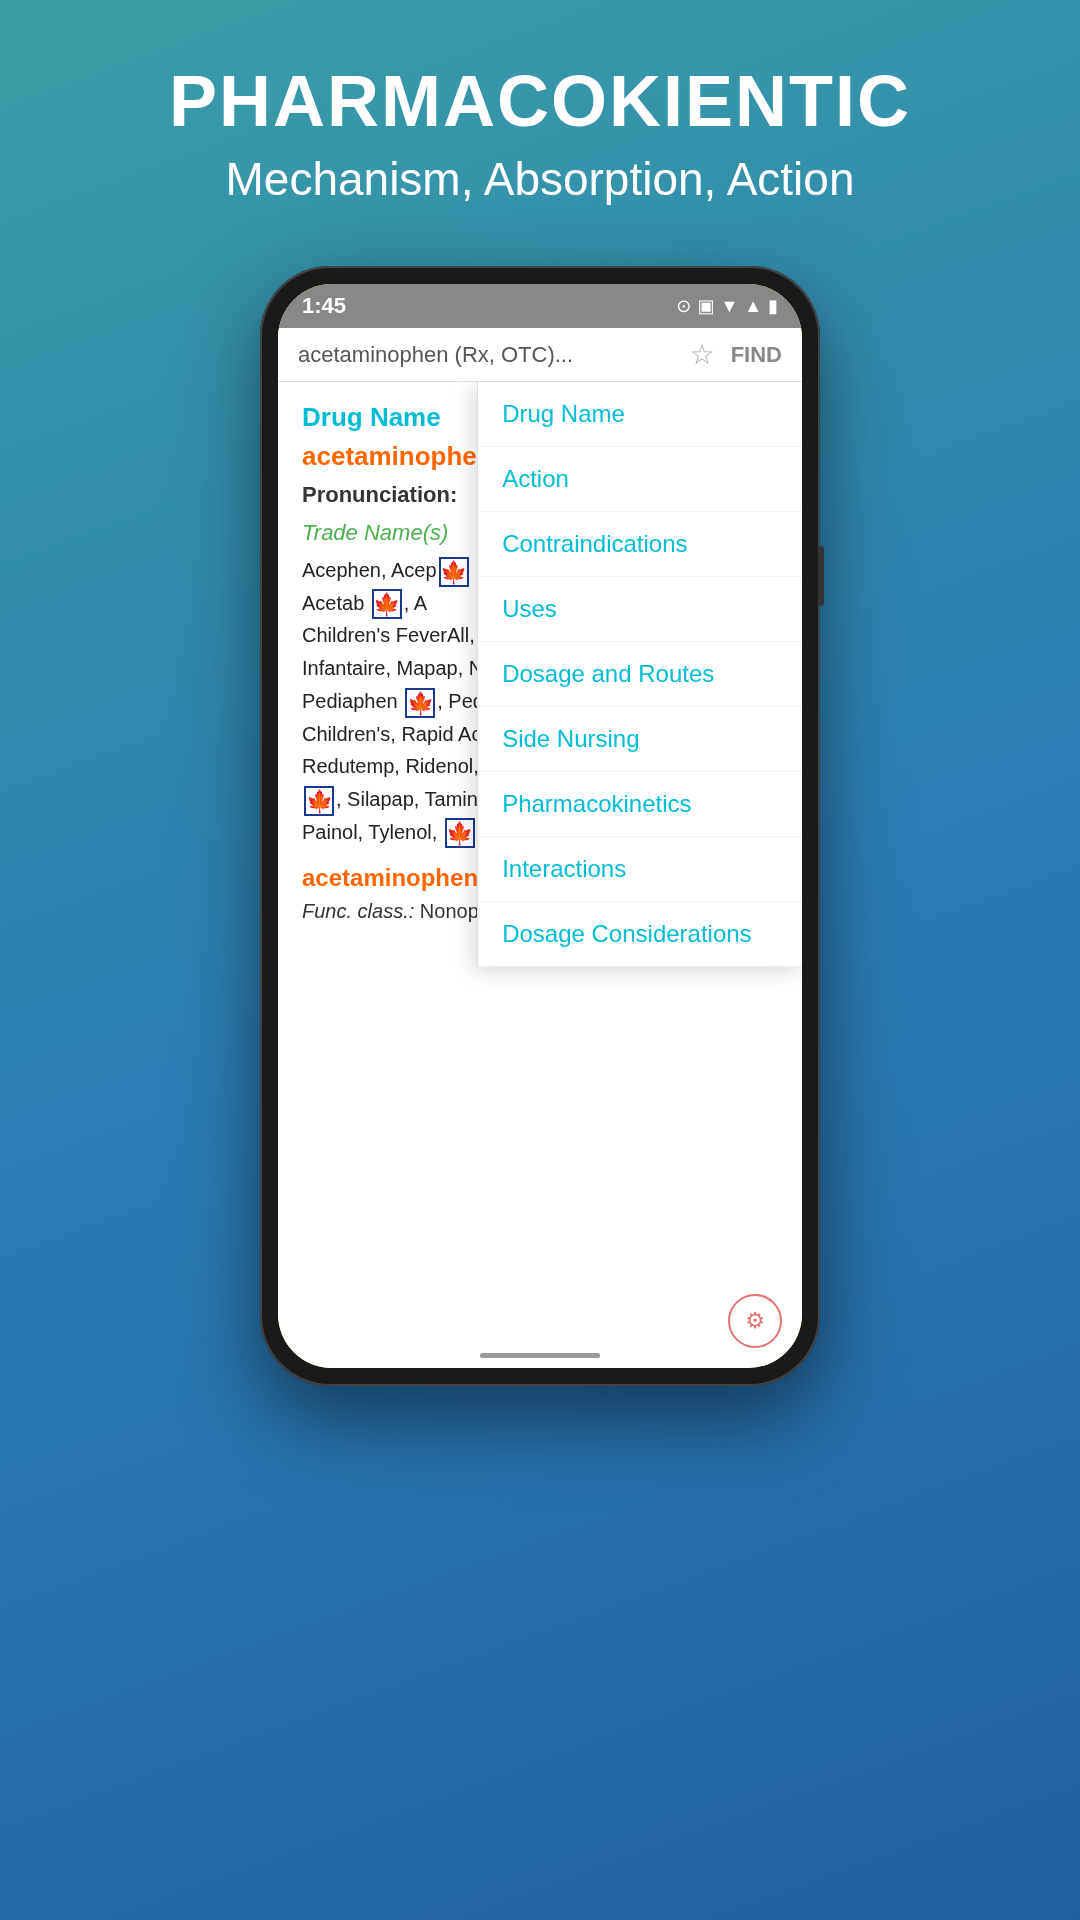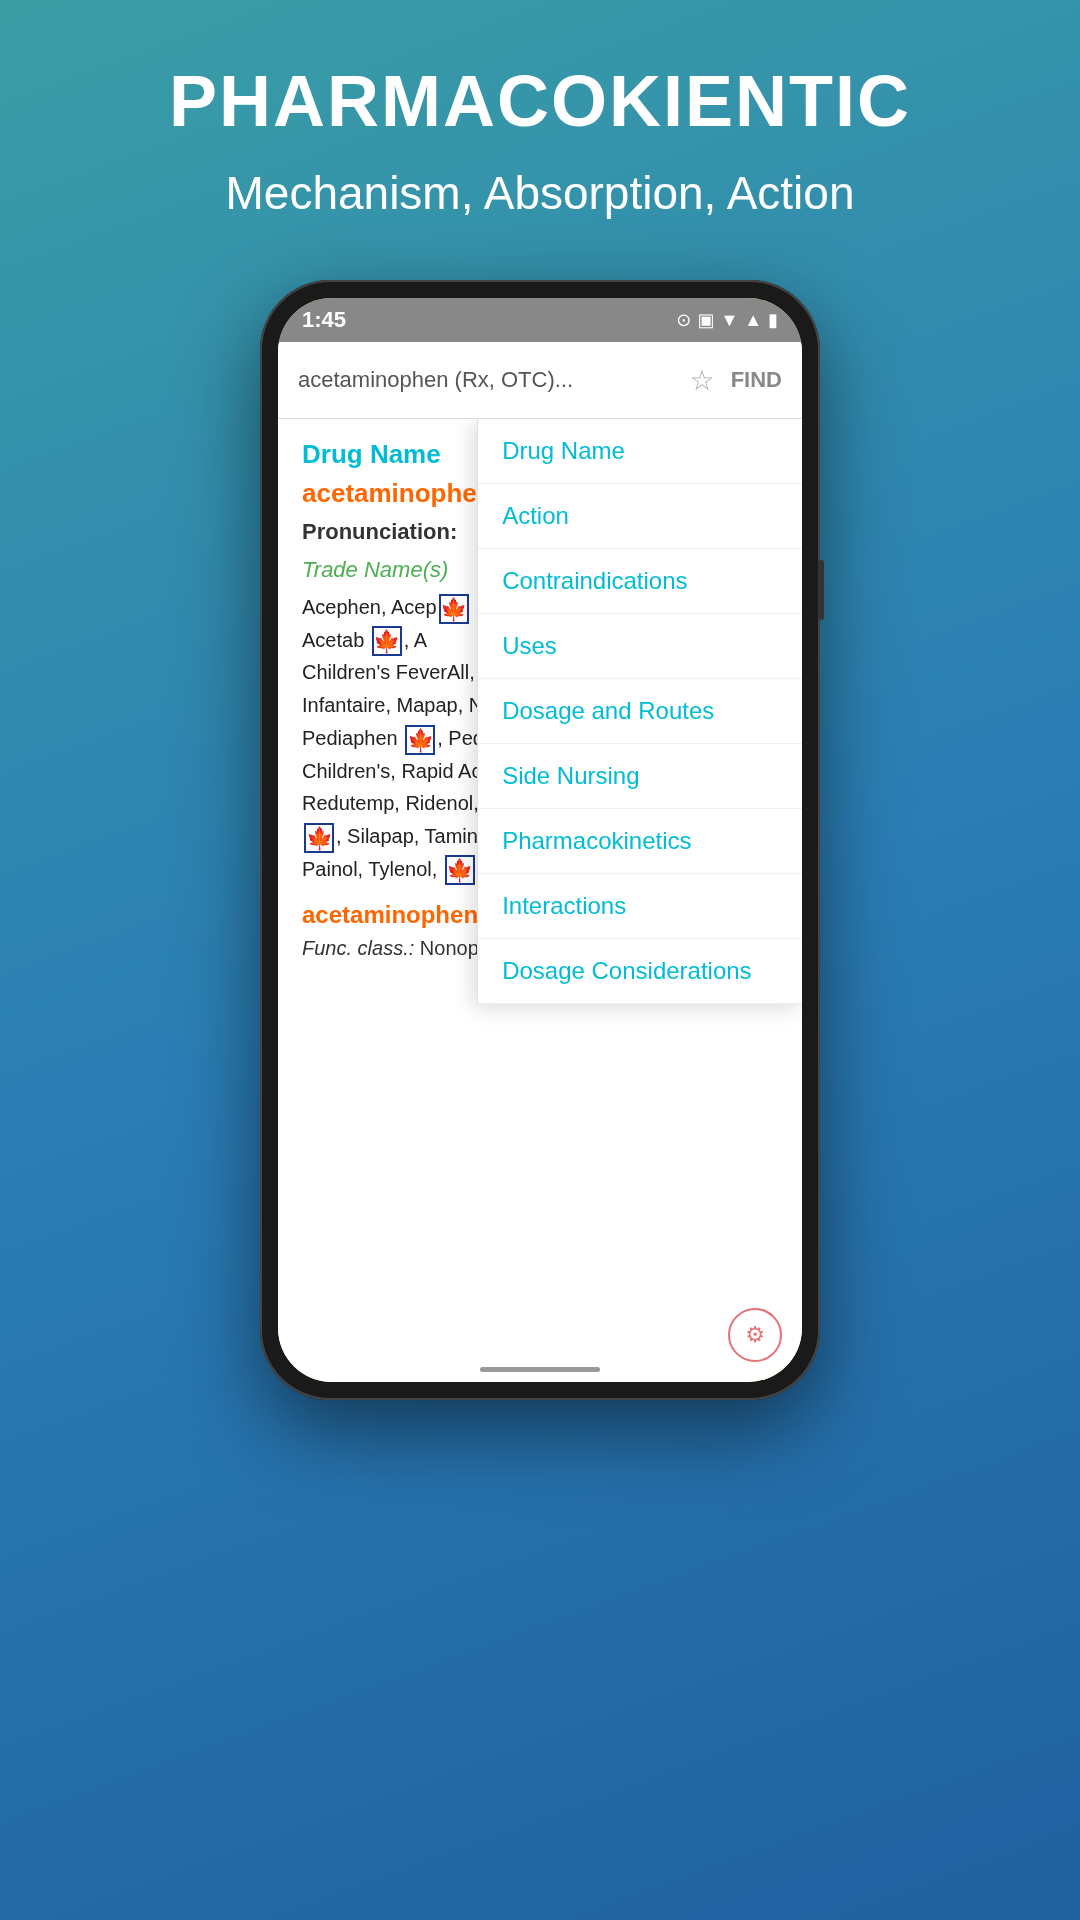--- a/index.html
+++ b/index.html
@@ -24,21 +24,21 @@
       font-weight: 900;
       color: white;
       letter-spacing: 2px;
       text-align: right;
     }
 
     .header-subtitle {
       font-size: 46px;
       font-weight: 400;
       color: white;
-      margin-top: 24px;
+      margin-top: 10px;
     }
 
     .phone-wrapper {
       position: relative;
       width: 560px;
       height: 1120px;
       margin-top: 20px;
     }
 
     .phone-frame {
@@ -84,21 +84,21 @@
       display: flex;
       align-items: center;
       gap: 6px;
       color: white;
       font-size: 18px;
     }
 
     
     .search-bar {
       background: white;
-      height: 77px;
+      height: 54px;
       display: flex;
       align-items: center;
       padding: 0 20px;
       border-bottom: 1px solid #ddd;
       flex-shrink: 0;
     }
 
     .search-text {
       flex: 1;
       font-size: 22px;

